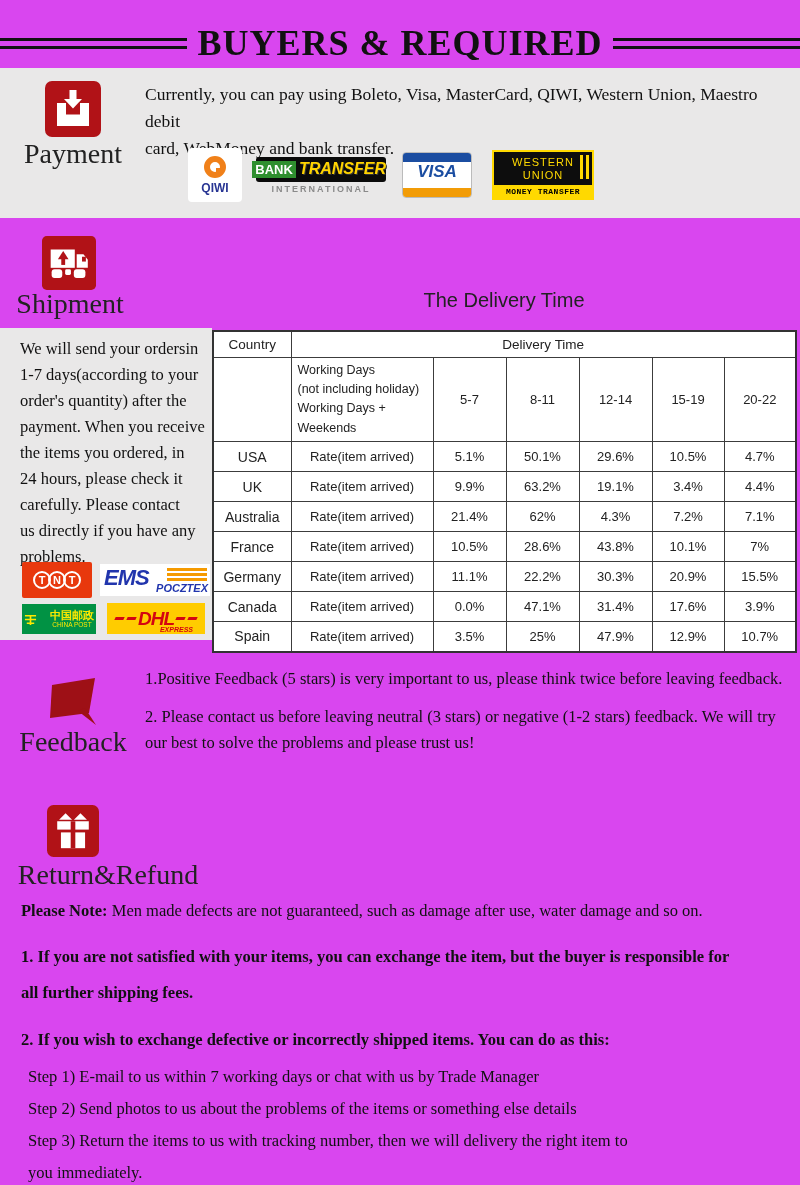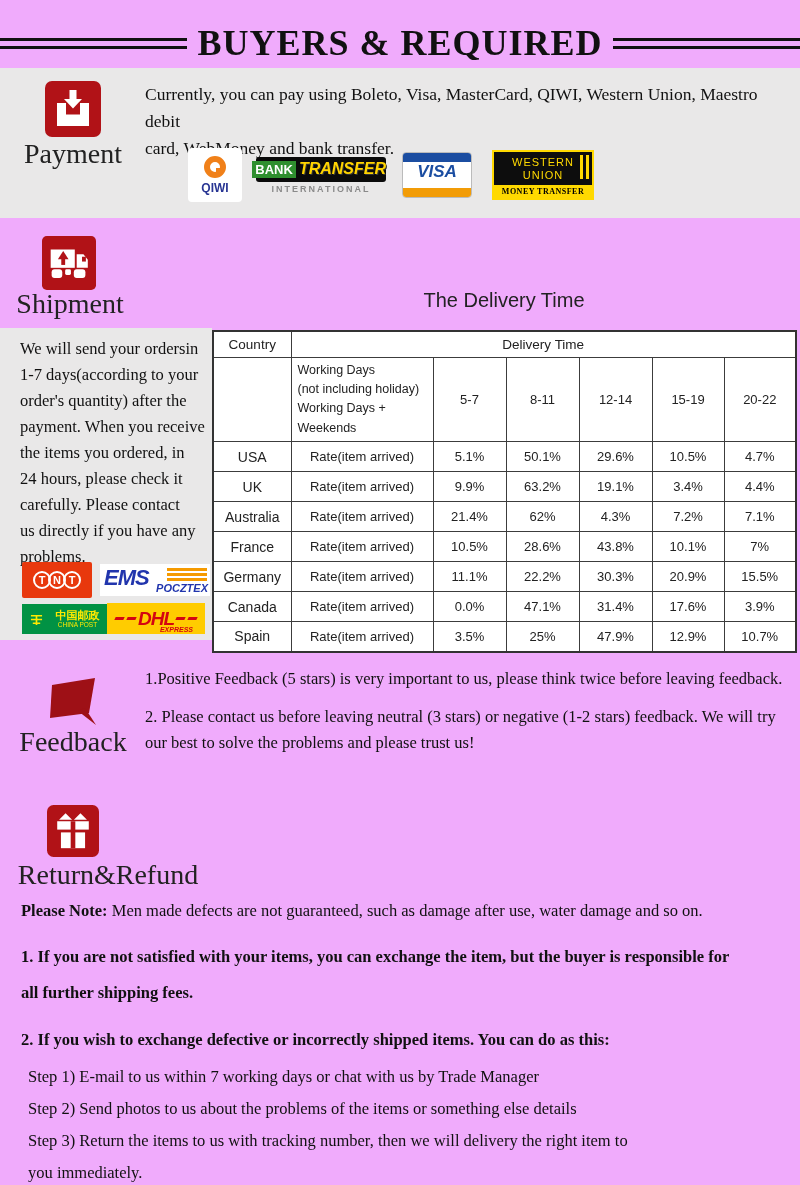--- a/index.html
+++ b/index.html
@@ -1,17 +1,17 @@
 <!DOCTYPE html>
 <html><head>
 <meta charset="utf-8">
 <style>
   * { margin:0; padding:0; box-sizing:border-box; }
   body { background:#fff; }
-  .page { position:relative; width:800px; height:1185px; background:#f0abfc;
+  .page { position:relative; width:800px; height:1185px; background:#d946ef;
           font-family:"Liberation Serif", serif; color:#1a1a1a; overflow:hidden; }
   .sans { font-family:"Liberation Sans", sans-serif; }
 
   
   .hdr { position:absolute; top:22px; left:0; width:800px; display:flex; align-items:center; gap:10px; }
   .hdr .rule { flex:1; height:11px; border-top:3px solid #111; border-bottom:3px solid #111; }
   .hdr .title { font-size:36px; font-weight:600; letter-spacing:1px; color:#111; white-space:nowrap; }
 
   
   .pay { position:absolute; top:68px; left:0; width:800px; height:150px; background:#e9e8e8; }
@@ -46,21 +46,21 @@
   .visa .bot { height:9px; background:#f29c07; }
 
   .wu { margin-left:20px; width:102px; height:50px; background:#ffd900; padding:2px; display:flex; flex-direction:column; }
   .wu .black { flex:1; background:#0d0d0d; position:relative; display:flex; flex-direction:column;
           align-items:center; justify-content:center; }
   .wu .wline { color:#ffd900; font-family:"Liberation Sans",sans-serif; font-weight:400; font-size:11px;
           line-height:1.15; letter-spacing:1px; }
   .wu .bar { position:absolute; top:3px; width:3px; height:24px; background:#ffd900; }
   .wu .bar1 { right:3px; } .wu .bar2 { right:9px; }
   .wu .strip { height:13px; display:flex; align-items:center; justify-content:center; }
-  .wu .mt { font-family:Liberation Serif, serif; font-weight:900; font-size:8px; color:#000; letter-spacing:.5px; }
+  .wu .mt { font-family:Liberation Mono, monospace; font-weight:900; font-size:8px; color:#000; letter-spacing:.5px; }
 
   
   .ship { position:absolute; top:225px; left:0; width:800px; height:425px; }
   .tbl-title { position:absolute; left:212px; top:64px; width:584px; text-align:center; font-size:20px; color:#222; }
   .notebox { position:absolute; left:0; top:103px; width:212px; height:312px; background:#e9e8e8; padding:8px 0 0 20px; }
   .noteline { font-size:16.5px; line-height:26px; white-space:nowrap; color:#111; }
   .carrier { position:absolute; }
 
   .tnt { left:22px; top:234px; width:70px; height:36px; background:#e8380d; border-radius:2px;
          display:flex; align-items:center; justify-content:center; }
@@ -69,21 +69,21 @@
   .tnt .c + .c { margin-left:-3px; }
 
   .ems { left:100px; top:236px; width:110px; height:32px; background:#fff; position:absolute; }
   .ems .name { position:absolute; left:4px; top:1px; font-family:"Liberation Sans",sans-serif; font-style:italic;
          font-weight:900; font-size:22px; color:#2135ad; letter-spacing:-1px; }
   .ems .stripe { position:absolute; width:40px; height:3px; background:#f59a00; right:3px; }
   .ems .s1{top:4px;} .ems .s2{top:9px;} .ems .s3{top:14px;}
   .ems .sub { position:absolute; right:2px; bottom:2px; font-family:"Liberation Sans",sans-serif; font-style:italic;
          font-weight:900; font-size:11px; color:#2135ad;margin-top:48px; }
 
-  .cpost { left:22px; top:276px; width:85px; height:30px; background:#019244; display:flex; align-items:center;
+  .cpost { left:22px; top:276px; width:74px; height:30px; background:#019244; display:flex; align-items:center;
          justify-content:center; gap:13px; }
   .cpost .txt { display:flex; flex-direction:column; align-items:center; }
   .cpost .cn { color:#ffe900; font-size:11px; font-weight:bold; line-height:1.1; }
   .cpost .en { color:#ffe900; font-family:"Liberation Sans",sans-serif; font-size:6.5px; line-height:1.2; }
 
   .dhl { left:107px; top:275px; width:98px; height:31px; background:#ffcc00; position:absolute;
          display:flex; align-items:center; justify-content:center; }
   .dhl .dname { font-family:"Liberation Sans",sans-serif; font-style:italic; font-weight:900; font-size:19px;
          color:#d40511; letter-spacing:-1px; }
   .dhl .dash { width:9px; height:3px; background:#d40511; transform:skewX(-25deg); margin:0 1.5px; }

